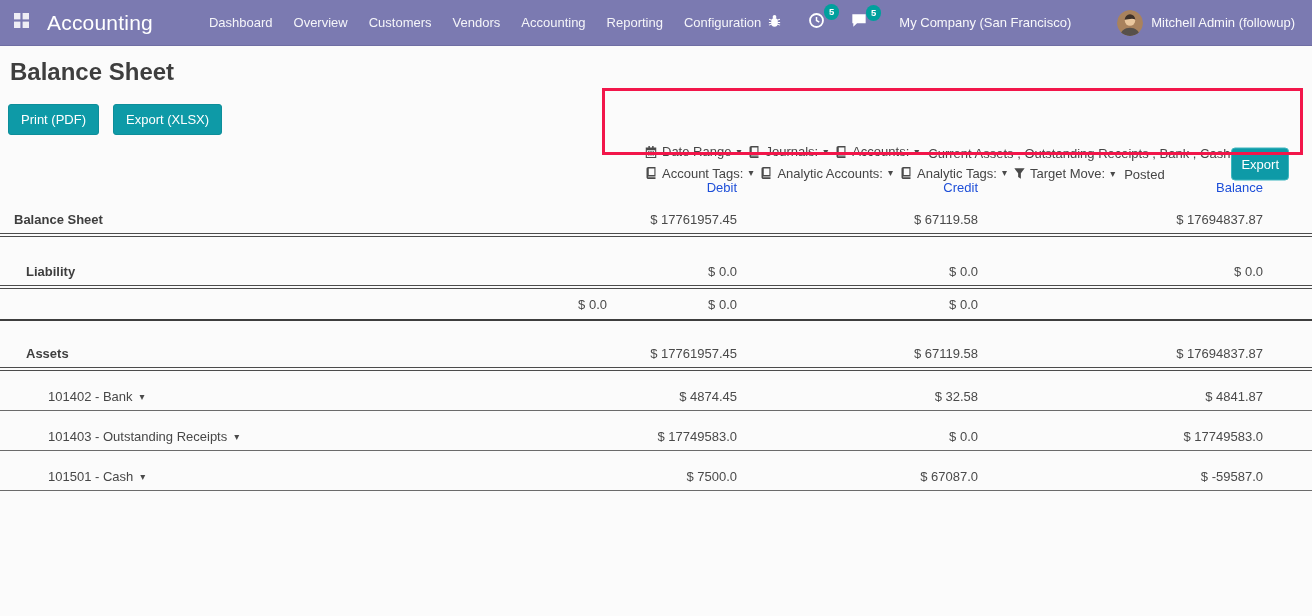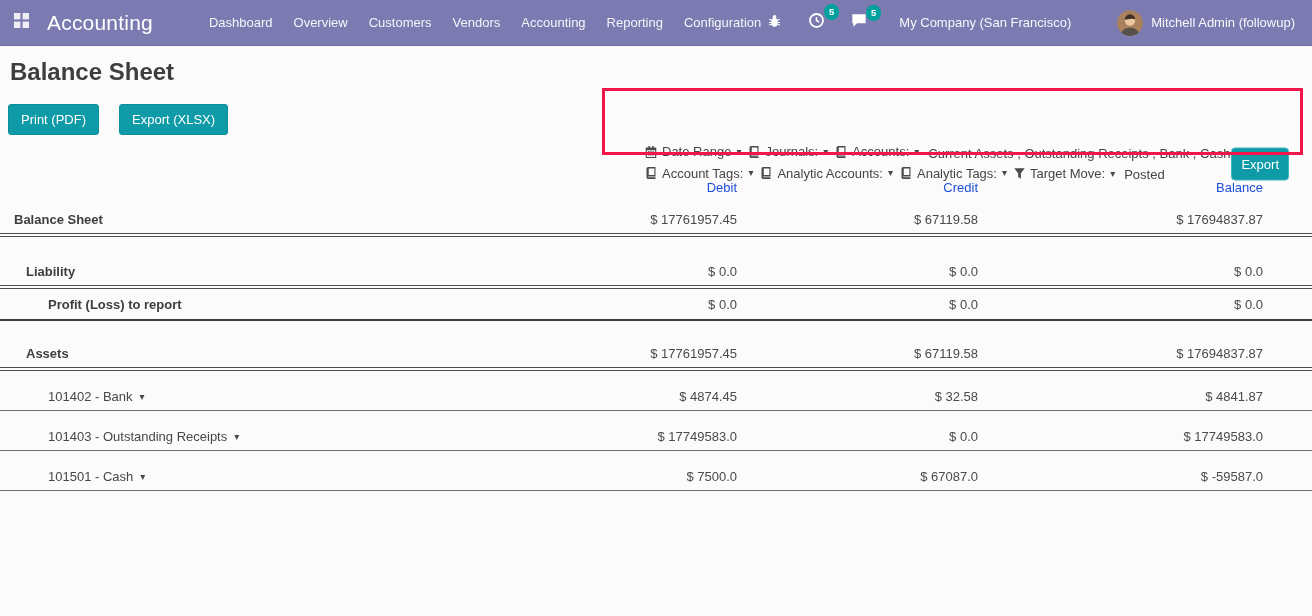--- a/index.html
+++ b/index.html
@@ -27,21 +27,21 @@
     position:absolute; top:-6px; right:-8px; background:#00a09d; color:#fff;
     font-size:9.5px; line-height:1; padding:3px 5px; border-radius:9px; font-weight:bold;
   }
   .company-name, .user-name { font-size:13px; color:rgba(255,255,255,.95); cursor:pointer; white-space:nowrap; }
   .company-name { margin:0 18px 0 12px; }
   .user-block { display:flex; align-items:center; gap:8px; cursor:pointer; margin-left:14px; }
   .avatar { width:26px; height:26px; border-radius:50%; overflow:hidden; flex:0 0 auto; }
 
   
   .page-title { font-size:24px; font-weight:bold; color:#3e3e3e; margin:11px 0 0 10px; line-height:30px; }
-  .action-buttons { display:flex; gap:20px; margin:17px 0 0 8px; }
+  .action-buttons { display:flex; gap:14px; margin:17px 0 0 8px; }
   .btn-teal {
     background:#0e9aa7; color:#fff; border:1px solid #0d8e9a; border-radius:3px;
     font-size:13px; padding:7px 12px; cursor:pointer; font-family:inherit;
   }
 
   
   .annotation-box {
     position:absolute; left:602px; top:88px; width:701px; height:67px;
     border:3px solid #f2164a; background:transparent; pointer-events:none;
   }
@@ -245,21 +245,20 @@
         <div class="cell-num">$ 17694837.87</div>
       </div>
       <div class="spacer" style="height: 20px;"></div>
       <div class="trow r-section ind-1 bold b-double">
         <div class="cell-name"><span>Liability</span></div>
         <div class="cell-num">$ 0.0</div>
         <div class="cell-num">$ 0.0</div>
         <div class="cell-num">$ 0.0</div>
       </div>
       <div class="trow r-section ind-2 bold b-dark">
-        <div class="cell-name"><span>Profit (Loss) to report</span></div>
         <div class="cell-num">$ 0.0</div>
         <div class="cell-num">$ 0.0</div>
         <div class="cell-num">$ 0.0</div>
       </div>
       <div class="spacer" style="height: 18px;"></div>
       <div class="trow r-section ind-1 bold b-double">
         <div class="cell-name"><span>Assets</span></div>
         <div class="cell-num">$ 17761957.45</div>
         <div class="cell-num">$ 67119.58</div>
         <div class="cell-num">$ 17694837.87</div>

